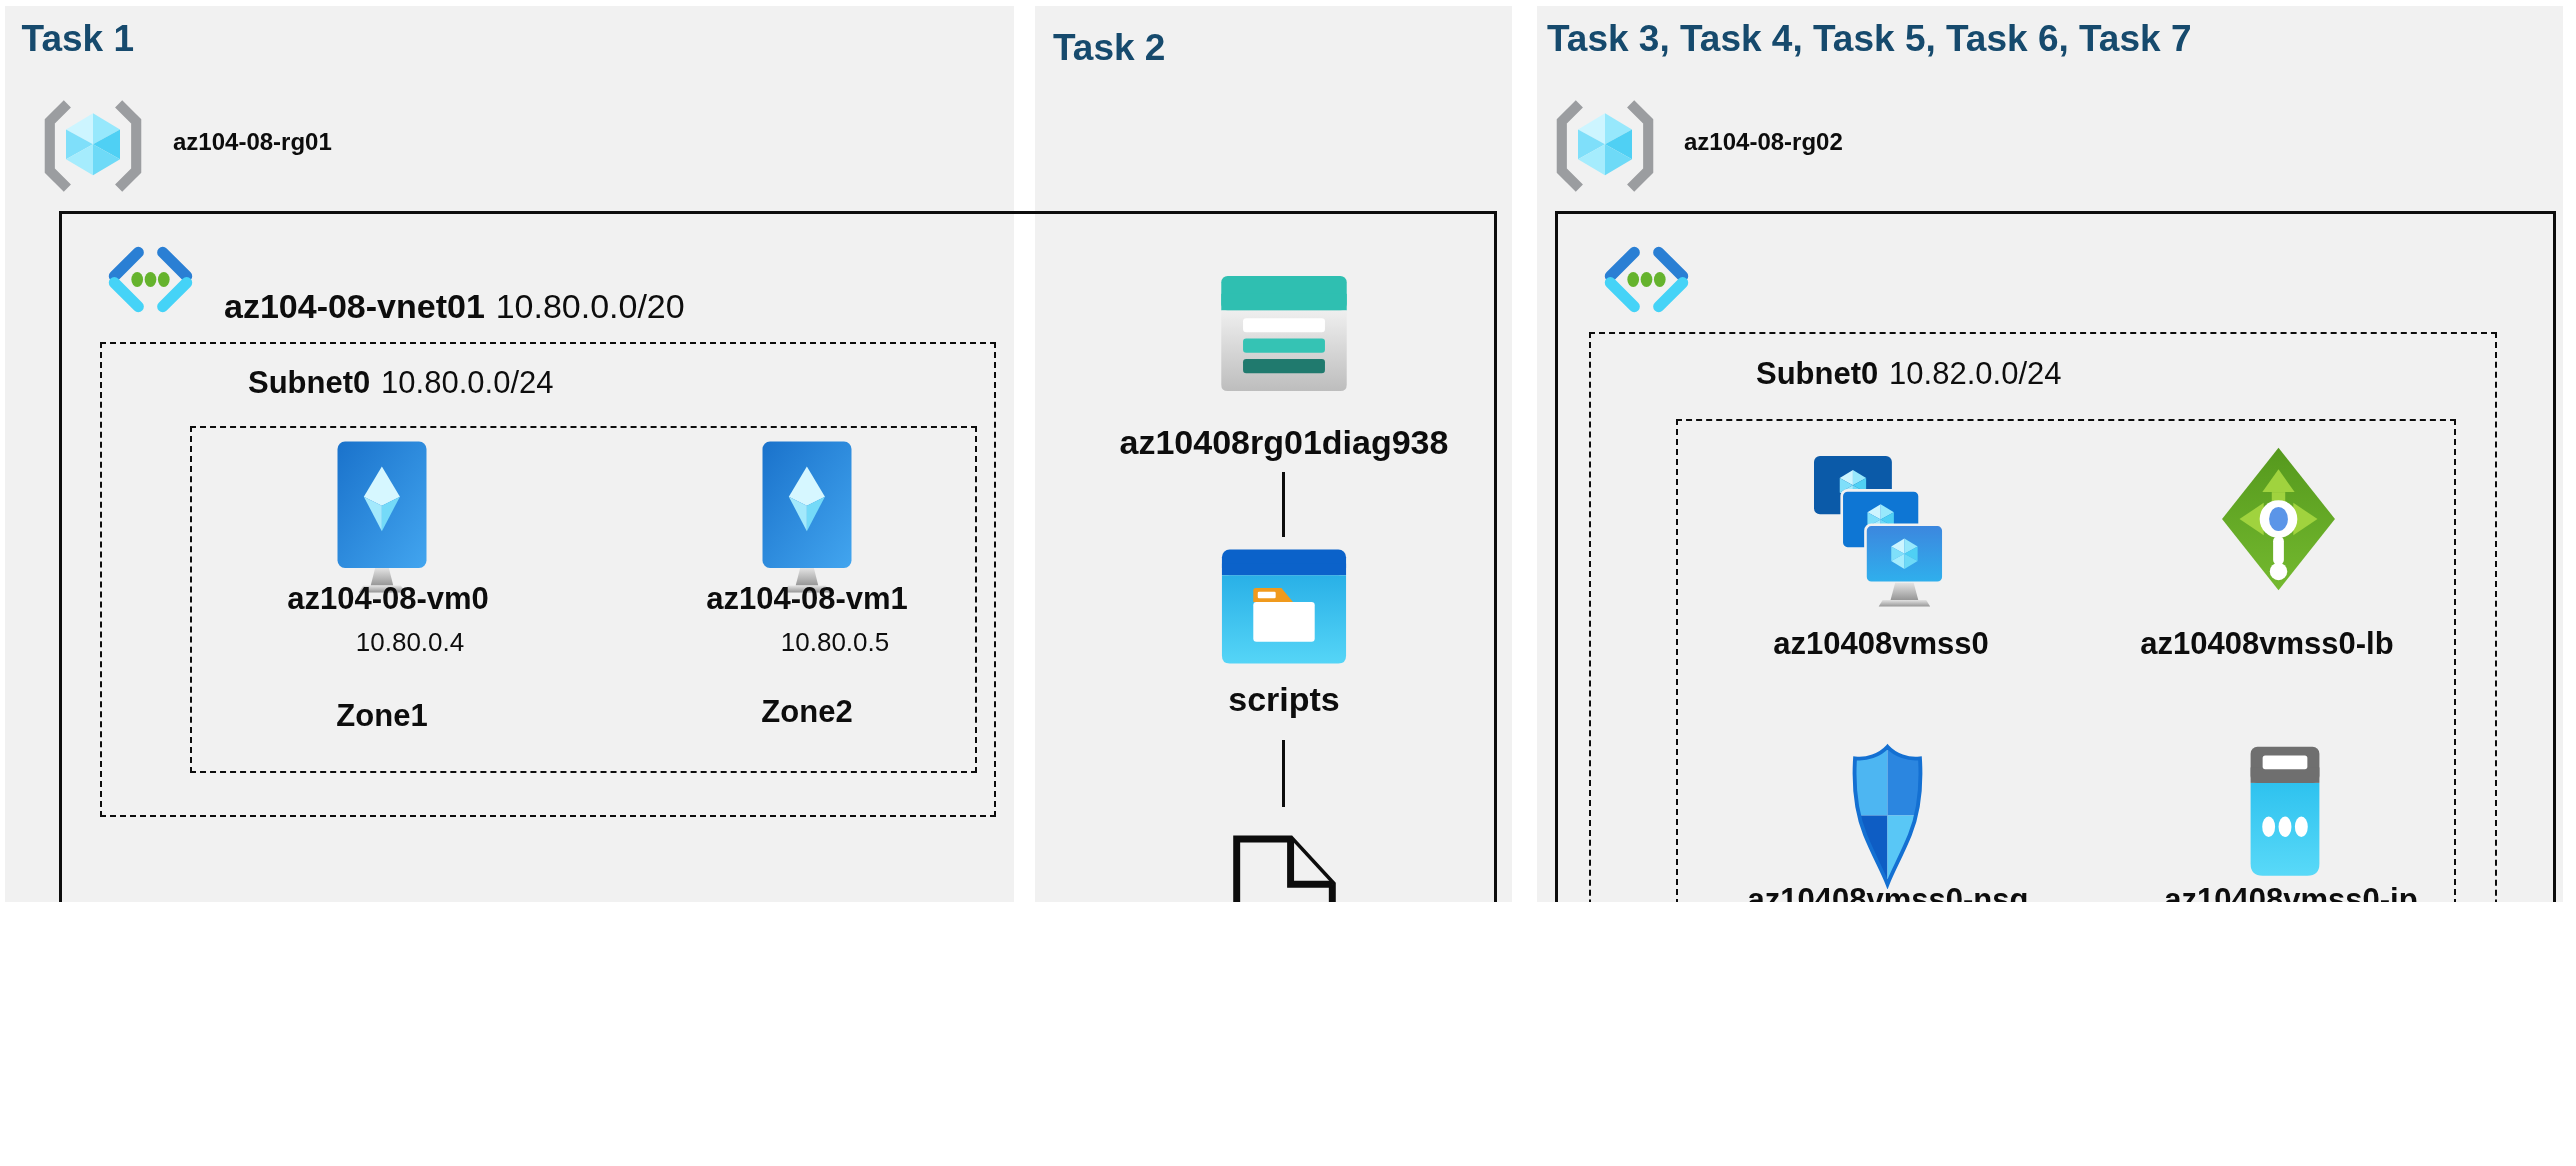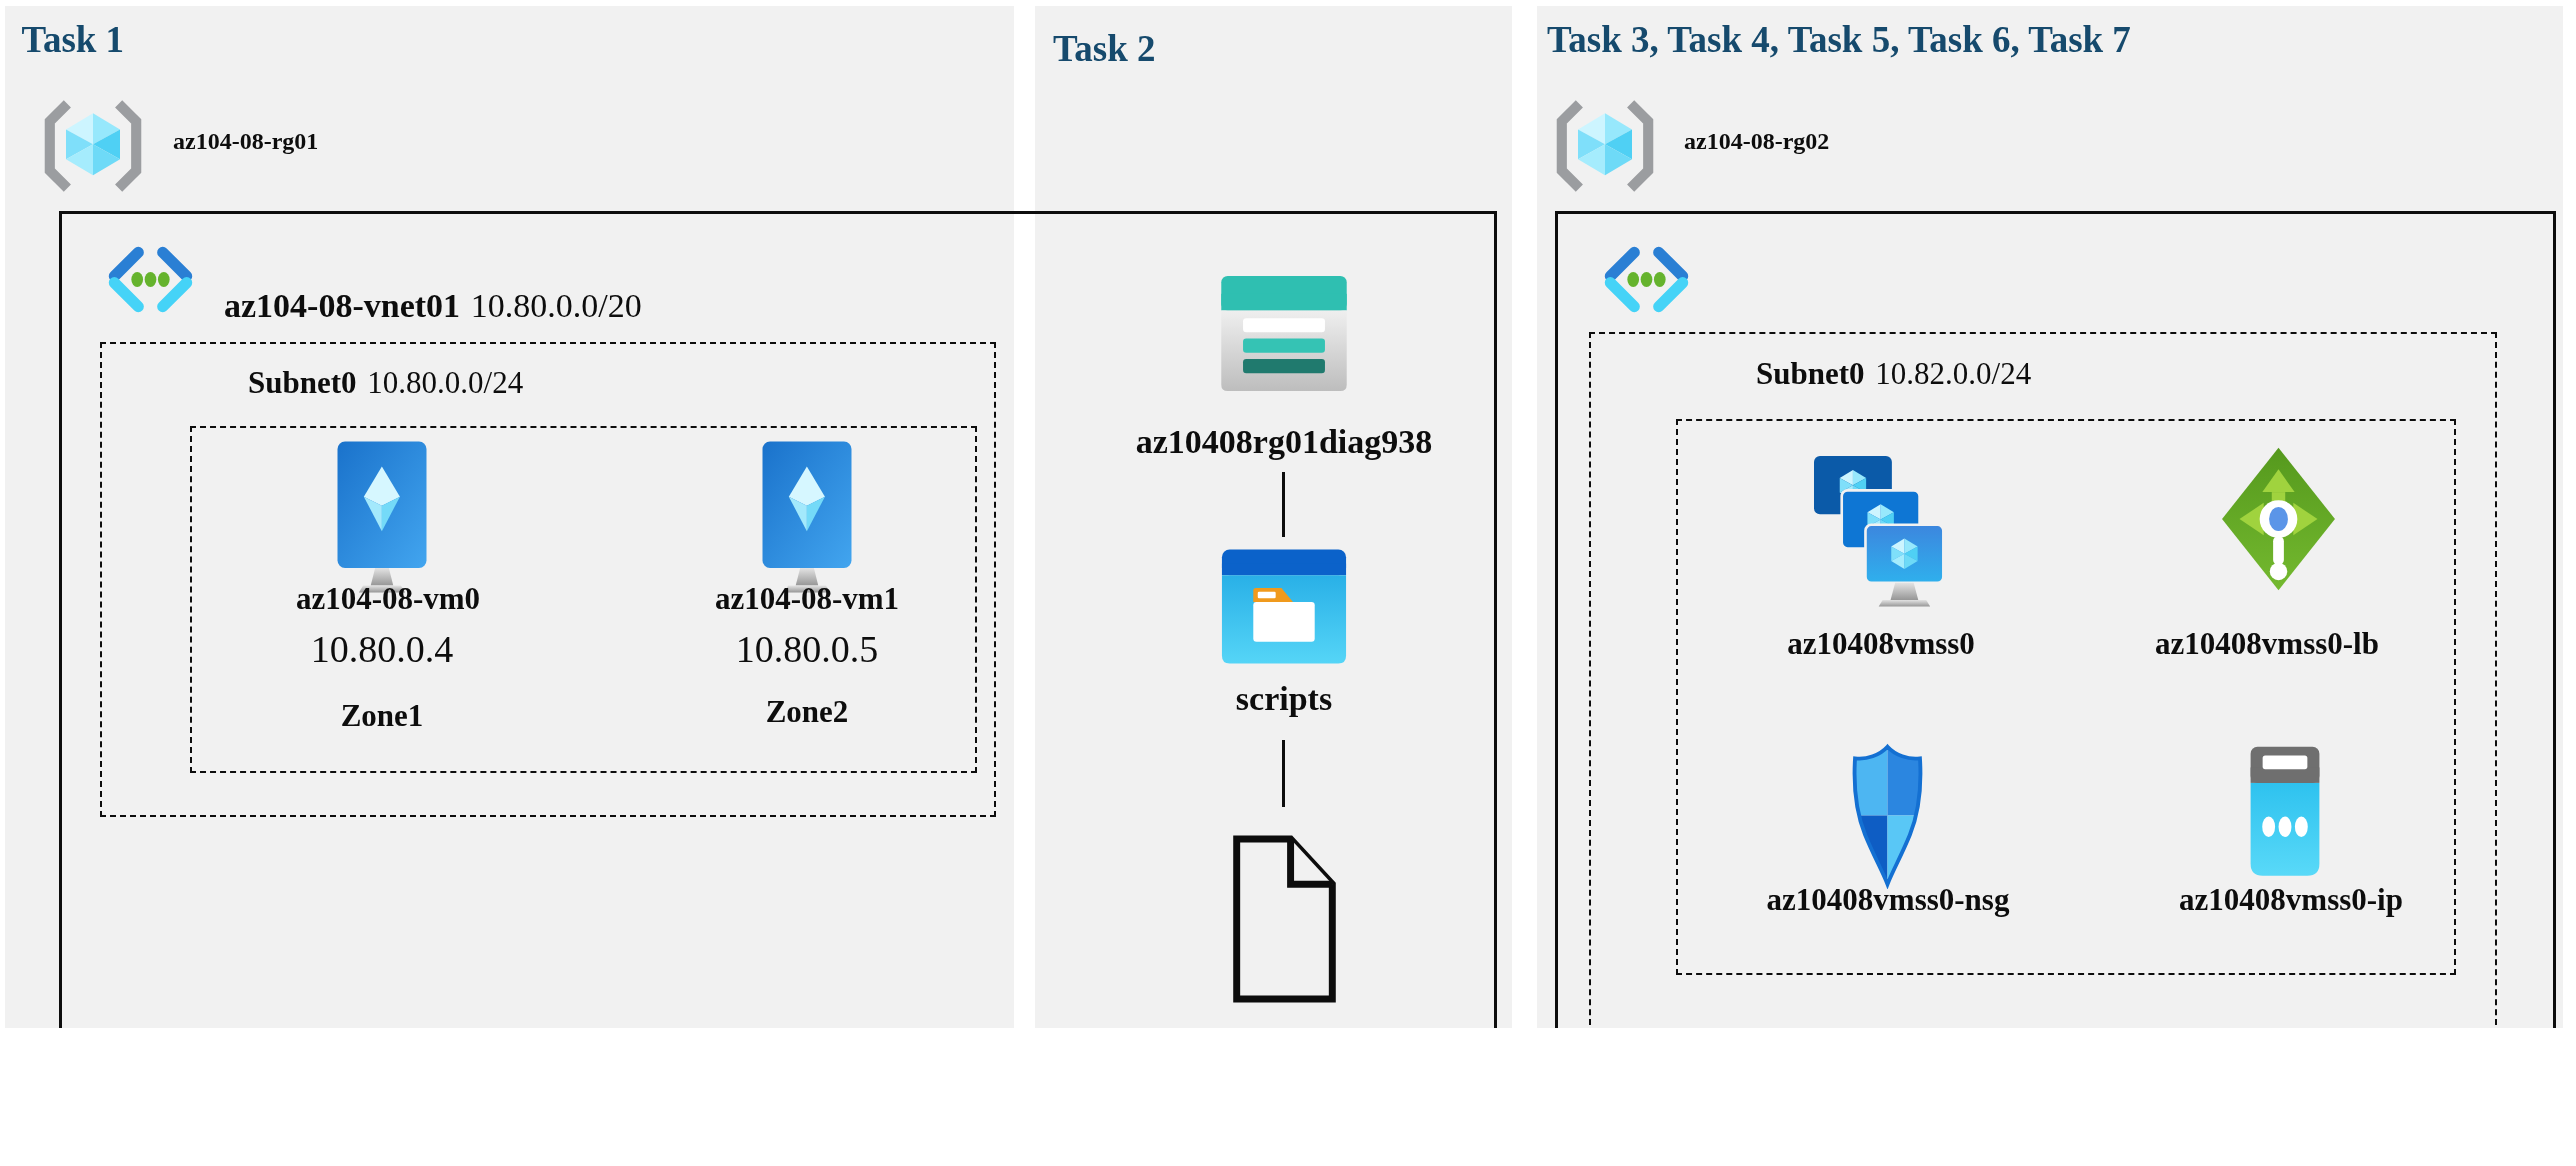--- a/index.html
+++ b/index.html
@@ -1,27 +1,27 @@
 <!DOCTYPE html>
 <html style="font-size:10.8px"><head>
 <meta charset="utf-8">
 <style>
   html,body{margin:0;padding:0;background:#ffffff;}
-  .canvas{position:relative;width:2576px;height:1028px;background:#ffffff;
-          font-family:Liberation Serif, serif;color:#0d0d0d;overflow:hidden;}
+  .canvas{position:relative;width:2576px;height:902px;background:#ffffff;
+          font-family:Liberation Sans, sans-serif;color:#0d0d0d;overflow:hidden;}
   .abs{position:absolute;}
   .panel{position:absolute;top:6px;height:1157px;background:#f1f1f1;}
   .t-title{font-size:37px;font-weight:700;color:#164a6d;white-space:nowrap;}
   .t-rg{font-size:24px;font-weight:700;white-space:nowrap;}
   .t-vnet{font-size:34px;font-weight:700;white-space:nowrap;}
   .t-sub{font-size:31px;font-weight:700;white-space:nowrap;}
   .cidr{font-weight:400;margin-left:10.8px;}
   .t-node{font-size:31px;font-weight:700;white-space:nowrap;}
   .t-node50{font-size:34px;font-weight:700;white-space:nowrap;}
-  .t-ipaddr{font-size:38px;font-weight:400;white-space:nowrap;}
+  .t-ipaddr{font-size:26px;font-weight:400;white-space:nowrap;margin-left:28px;}
   .ctr{transform:translateX(-50%);text-align:center;}
   .solidbox{position:absolute;border:3.4px solid #0d0d0d;background:transparent;}
   .dashbox{position:absolute;border:2.7px dashed #0d0d0d;background:transparent;}
   .vline{position:absolute;width:3.4px;background:#0d0d0d;}
   svg{display:block;}
 </style>
 </head>
 <body>
 
 <div class="canvas">

